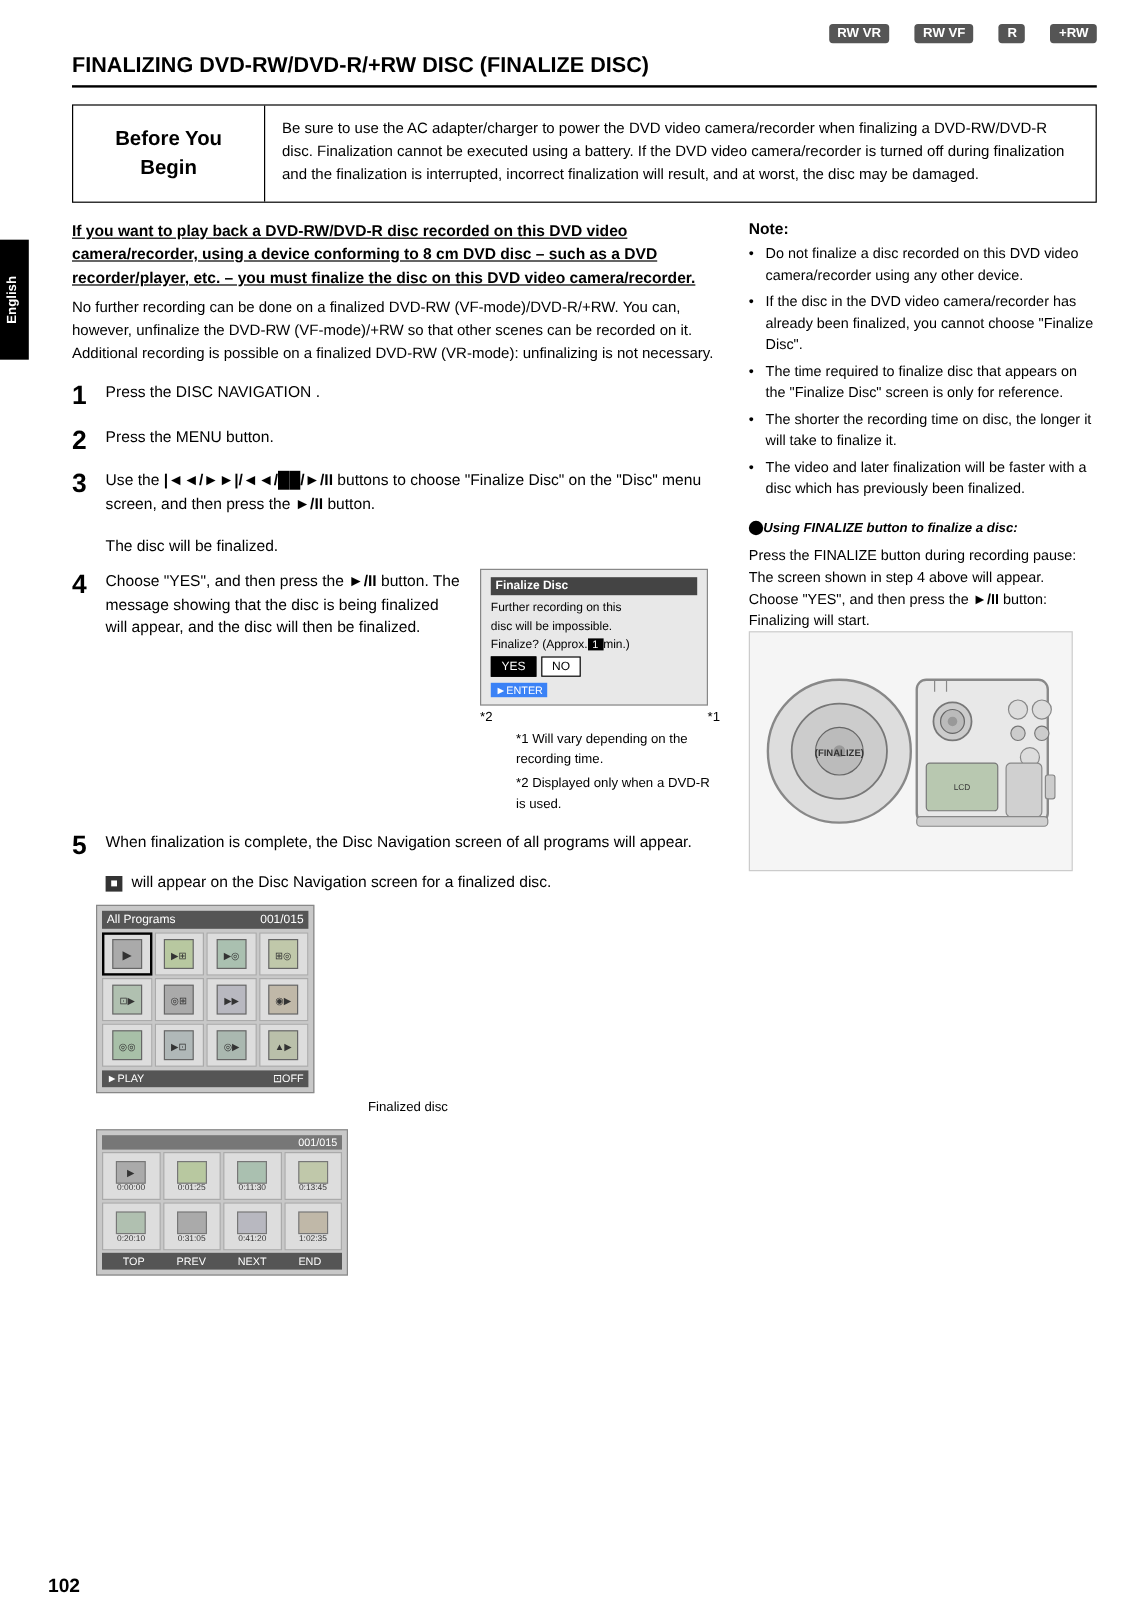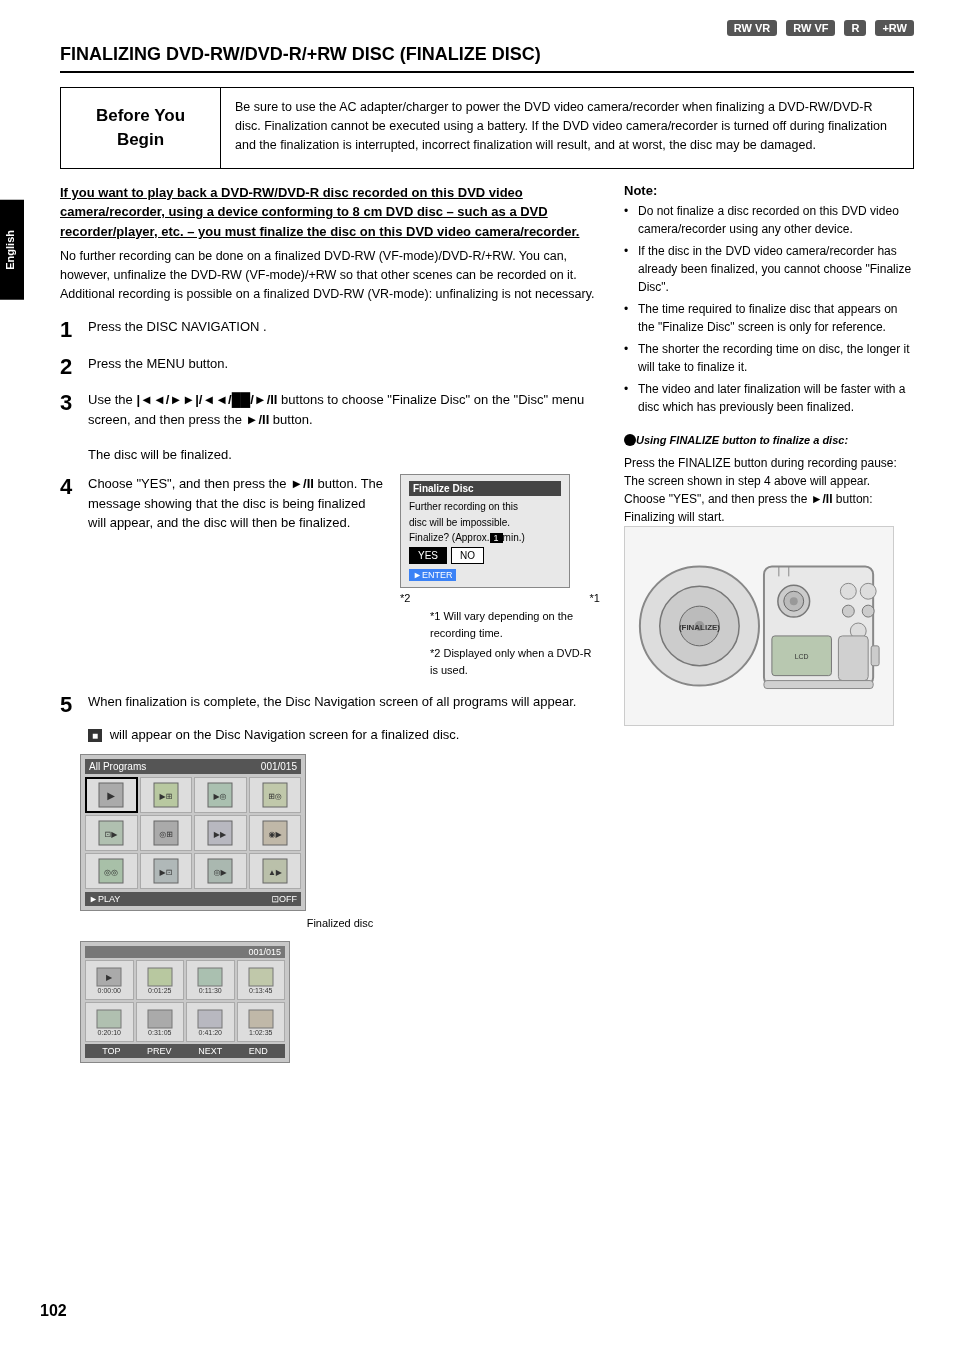--- a/index.html
+++ b/index.html
@@ -34,21 +34,21 @@
       text-align: center;
       padding: 30px 4px;
       writing-mode: vertical-rl;
       transform: rotate(180deg);
     }
 
     
     .mode-badges {
       display: flex;
       justify-content: flex-end;
-      gap: 9px;
+      gap: 21px;
       margin-bottom: 8px;
     }
     .badge {
       background: #555;
       color: #fff;
       font-size: 11px;
       font-weight: bold;
       padding: 2px 7px;
       border-radius: 3px;
     }
@@ -135,21 +135,21 @@
       width: 200px;
       min-width: 180px;
     }
 
     
     .finalize-screen {
       border: 1.5px solid #888;
       background: #e8e8e8;
       padding: 6px 8px;
       font-size: 11px;
-      width: 170px;
+      width: 190px;
     }
     .finalize-screen-title {
       background: #444;
       color: #fff;
       font-size: 10px;
       padding: 2px 4px;
       margin-bottom: 4px;
       font-weight: bold;
     }
     .finalize-screen-text {
@@ -200,21 +200,21 @@
     .step5-row {
       display: flex;
       align-items: flex-start;
       margin-bottom: 6px;
     }
 
     
     .disc-nav-screen {
       border: 1.5px solid #888;
       background: #c8c8c8;
-      width: 226px;
+      width: 182px;
       padding: 4px;
       font-size: 10px;
       margin: 6px 0;
     }
     .disc-nav-header {
       background: #555;
       color: #fff;
       font-size: 10px;
       padding: 2px 4px;
       display: flex;
@@ -335,21 +335,21 @@
       align-items: center;
       justify-content: center;
       position: relative;
       background: #f5f5f5;
       overflow: hidden;
     }
 
     
     .page-number {
       position: absolute;
-      bottom: 32px;
+      bottom: 20px;
       left: 40px;
       font-size: 16px;
       font-weight: bold;
     }
 
     .disc-label {
       font-size: 11px;
       text-align: center;
       margin-top: 2px;
     }

